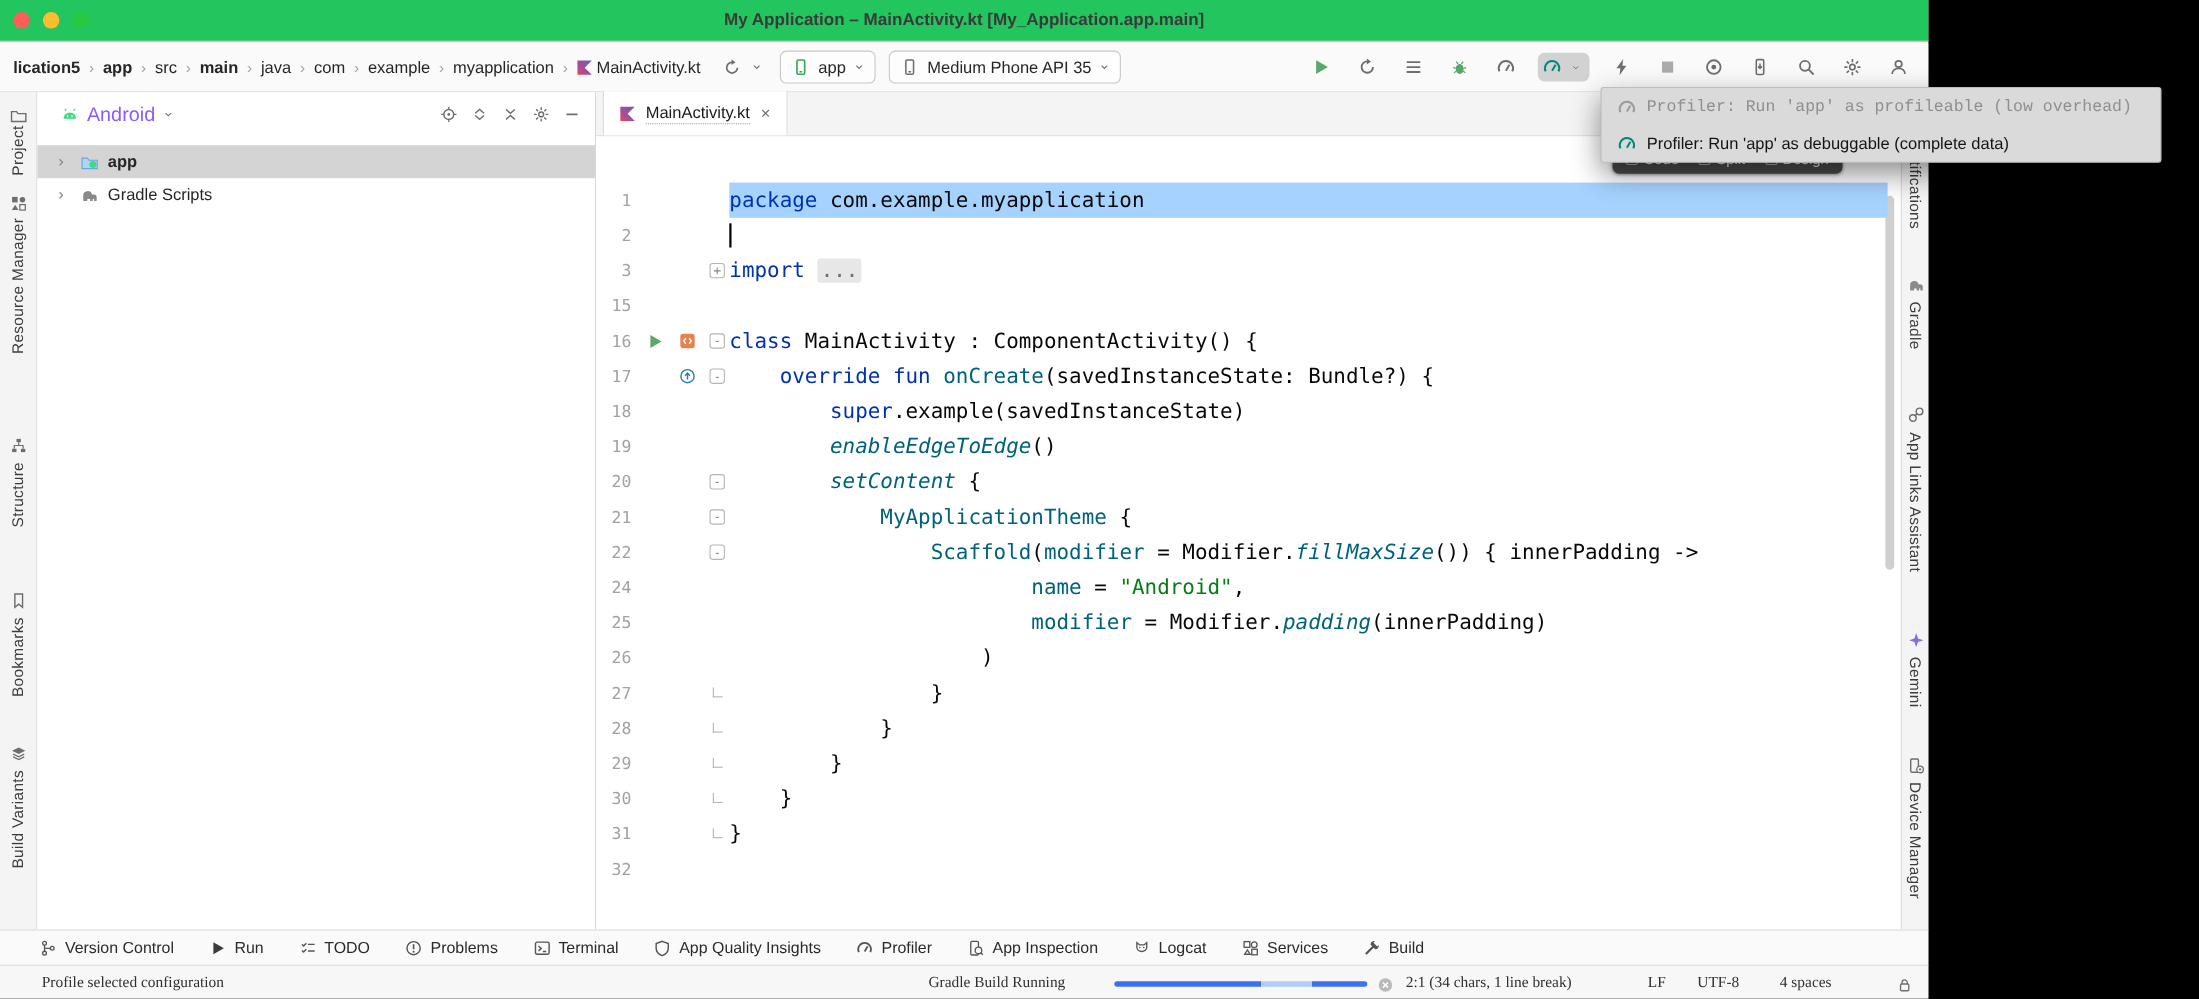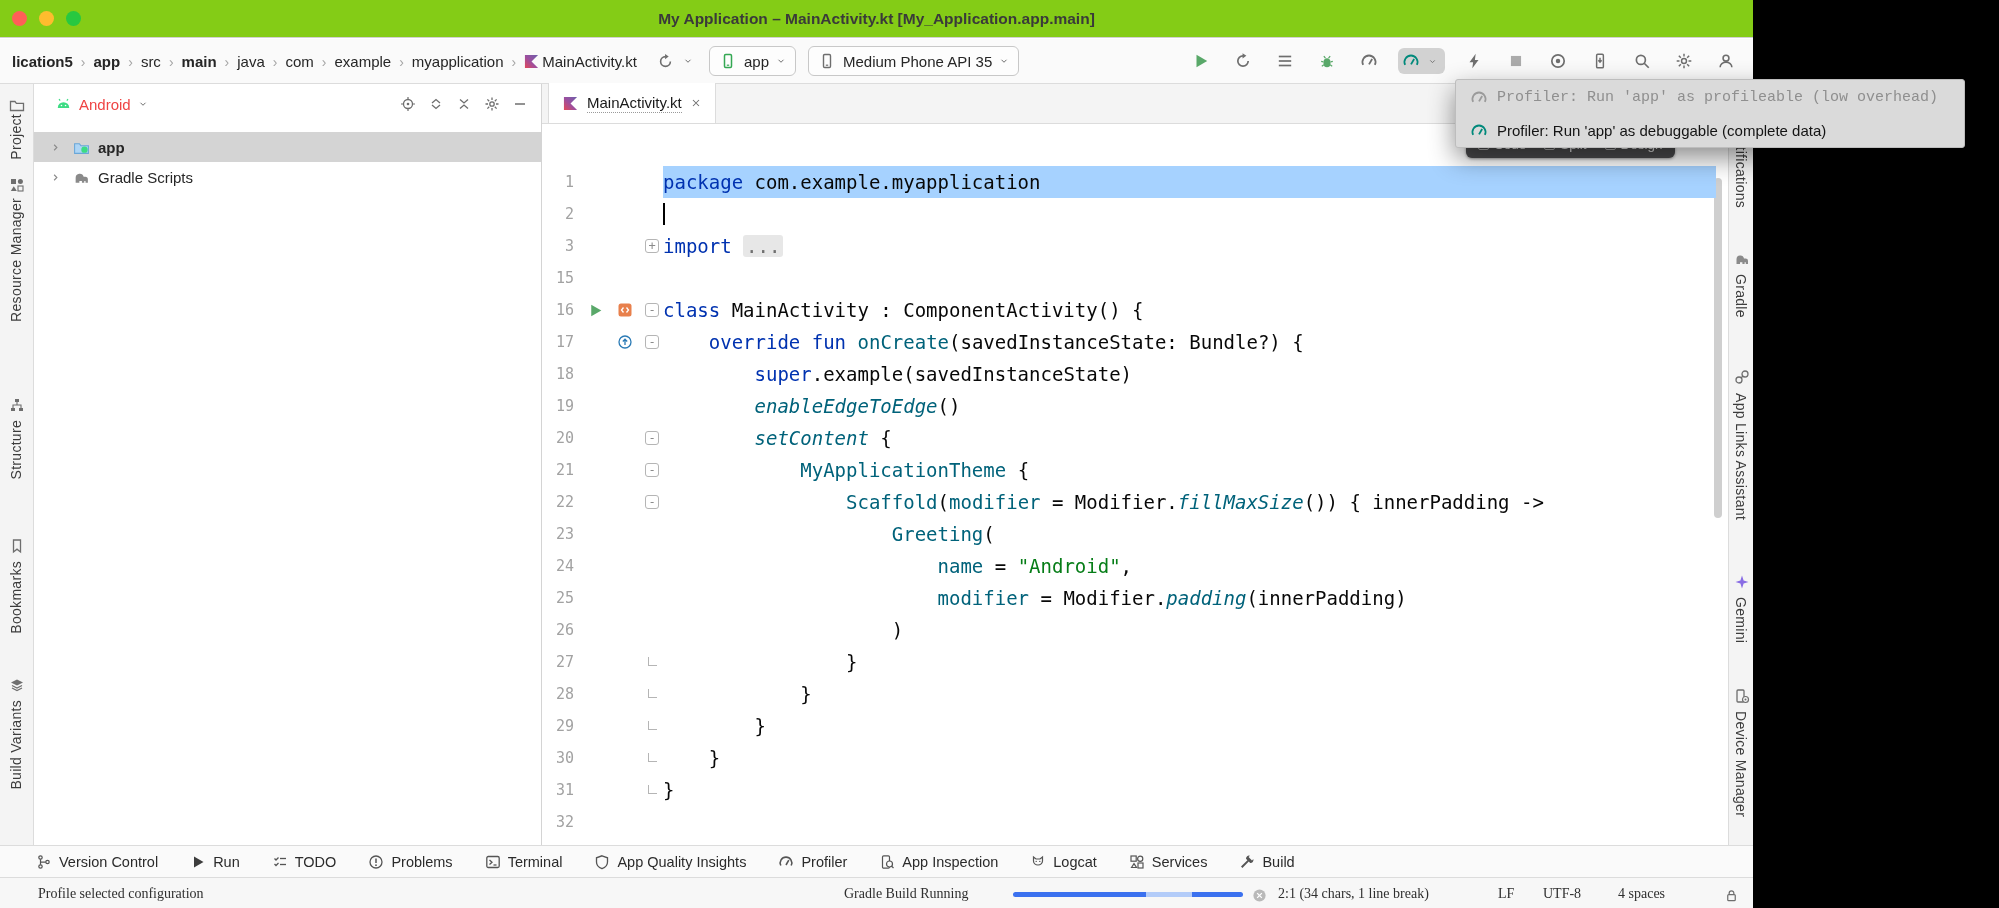--- a/index.html
+++ b/index.html
@@ -2,31 +2,31 @@
 <html><head>
 <meta charset="utf-8">
 <style>
   html,body{margin:0;padding:0;background:#000;}
   *{box-sizing:border-box;}
   .stage{position:relative;width:1999px;height:908px;background:#000;overflow:hidden;
          font-family:"Liberation Sans",sans-serif;-webkit-font-smoothing:antialiased;}
   .ide{position:absolute;left:0;top:0;width:1753px;height:908px;background:#fff;}
 
   
-  .titlebar{position:absolute;left:0;top:0;width:1753px;height:38px;background:#84cc16;border-bottom:1px solid #d2d0d1;}
+  .titlebar{position:absolute;left:0;top:0;width:1753px;height:38px;background:#22c55e;border-bottom:1px solid #d2d0d1;}
   .lights{position:absolute;left:12px;top:11px;display:flex;gap:12px;}
   .light{width:15px;height:15px;border-radius:50%;}
   .l-red{background:#ff5f57;} .l-yellow{background:#febc2e;} .l-green{background:#28c840;}
   .wtitle{position:absolute;left:0;width:1753px;top:0;height:38px;line-height:38px;text-align:center;
           font-weight:bold;font-size:15.5px;color:#3a3a3a;}
 
   
   .toolbar{position:absolute;left:0;top:39px;width:1753px;height:45px;background:#fafafa;border-bottom:1px solid #dcdcdc;
            display:flex;align-items:center;padding:0 10px;font-size:15px;color:#262626;}
-  .crumbs{display:flex;align-items:flex-end;white-space:nowrap;}
+  .crumbs{display:flex;align-items:center;white-space:nowrap;}
   .crumb{margin:0 2px;color:#262626;}
   .crumb.b{font-weight:bold;}
   .sep{color:#a5a5a5;margin:0 6px;font-size:14px;}
   .icon{display:inline-flex;align-items:center;justify-content:center;width:18px;height:18px;color:#6e6e6e;line-height:1;}
   .icon svg{display:block;}
   .tb-group{display:flex;align-items:center;gap:4px;margin-left:18px;}
   .tb-select{display:flex;align-items:center;gap:7px;height:30px;border:1px solid #c8c8c8;border-radius:6px;
              padding:0 9px;margin-left:12px;background:#fdfdfd;color:#262626;}
   .chev{display:inline-flex;width:10px;height:10px;color:#6e6e6e;}
   .tb-actions{display:flex;align-items:center;gap:16px;margin-left:auto;padding-right:4px;}
@@ -38,21 +38,21 @@
   .lstripe{position:relative;width:34px;height:100%;background:#f4f4f4;border-right:1px solid #dcdcdc;flex:none;}
   .rstripe{position:relative;width:25px;height:100%;background:#f4f4f4;border-left:1px solid #dcdcdc;flex:none;}
   .vlabel{position:absolute;writing-mode:vertical-rl;font-size:14px;color:#3c3c3c;letter-spacing:.3px;white-space:nowrap;}
   .lstripe .vlabel{transform:rotate(180deg);left:8px;}
   .rstripe .vlabel{left:4px;}
   .stripe-icon{position:absolute;left:8px;}
   .rstripe .stripe-icon{left:4px;}
 
   
   .project{position:relative;width:508px;height:100%;background:#fff;border-right:1px solid #d4d4d4;flex:none;}
-  .pp-header{display:flex;align-items:center;height:40px;padding:0 12px 0 14px;gap:7px;font-size:15px;color:#ef4444;}
+  .pp-header{display:flex;align-items:center;height:40px;padding:0 12px 0 14px;gap:7px;font-size:18px;color:#8b5cf6;}
   .pp-header .spacer{flex:1;}
   .pp-header .icon{margin-left:6px;}
   .ptree{margin-top:8px;}
   .trow{display:flex;align-items:center;height:30px;padding-left:12px;gap:8px;font-size:15px;color:#262626;}
   .trow.sel{background:#d4d4d4;}
   .trow .lbl.b{font-weight:bold;}
 
   
   .editor-col{position:relative;width:1186px;height:100%;flex:none;}
   .tabbar{position:relative;height:40px;background:#f4f4f4;border-bottom:1px solid #dcdcdc;display:flex;align-items:flex-end;}
@@ -521,24 +521,20 @@
               <span class="ln">21</span>
               <div class="foldbox">-</div>
               <span class="codeln"><span class="pl">            </span><span class="fn">MyApplicationTheme</span><span class="pl"> {</span></span>
             </div>
             <div class="erow">
               <span class="ln">22</span>
               <div class="foldbox">-</div>
               <span class="codeln"><span class="pl">                </span><span class="fn">Scaffold</span><span class="pl">(</span><span class="prm">modifier</span><span class="pl"> = Modifier.</span><span class="fni">fillMaxSize</span><span class="pl">()) { innerPadding -&gt;</span></span>
             </div>
             <div class="erow">
-              <span class="ln">23</span>
-              <span class="codeln"><span class="pl">                    </span><span class="fn">Greeting</span><span class="pl">(</span></span>
-            </div>
-            <div class="erow">
               <span class="ln">24</span>
               <span class="codeln"><span class="pl">                        </span><span class="prm">name</span><span class="pl"> = </span><span class="str">"Android"</span><span class="pl">,</span></span>
             </div>
             <div class="erow">
               <span class="ln">25</span>
               <span class="codeln"><span class="pl">                        </span><span class="prm">modifier</span><span class="pl"> = Modifier.</span><span class="fni">padding</span><span class="pl">(innerPadding)</span></span>
             </div>
             <div class="erow">
               <span class="ln">26</span>
               <span class="codeln"><span class="pl">                    )</span></span>

